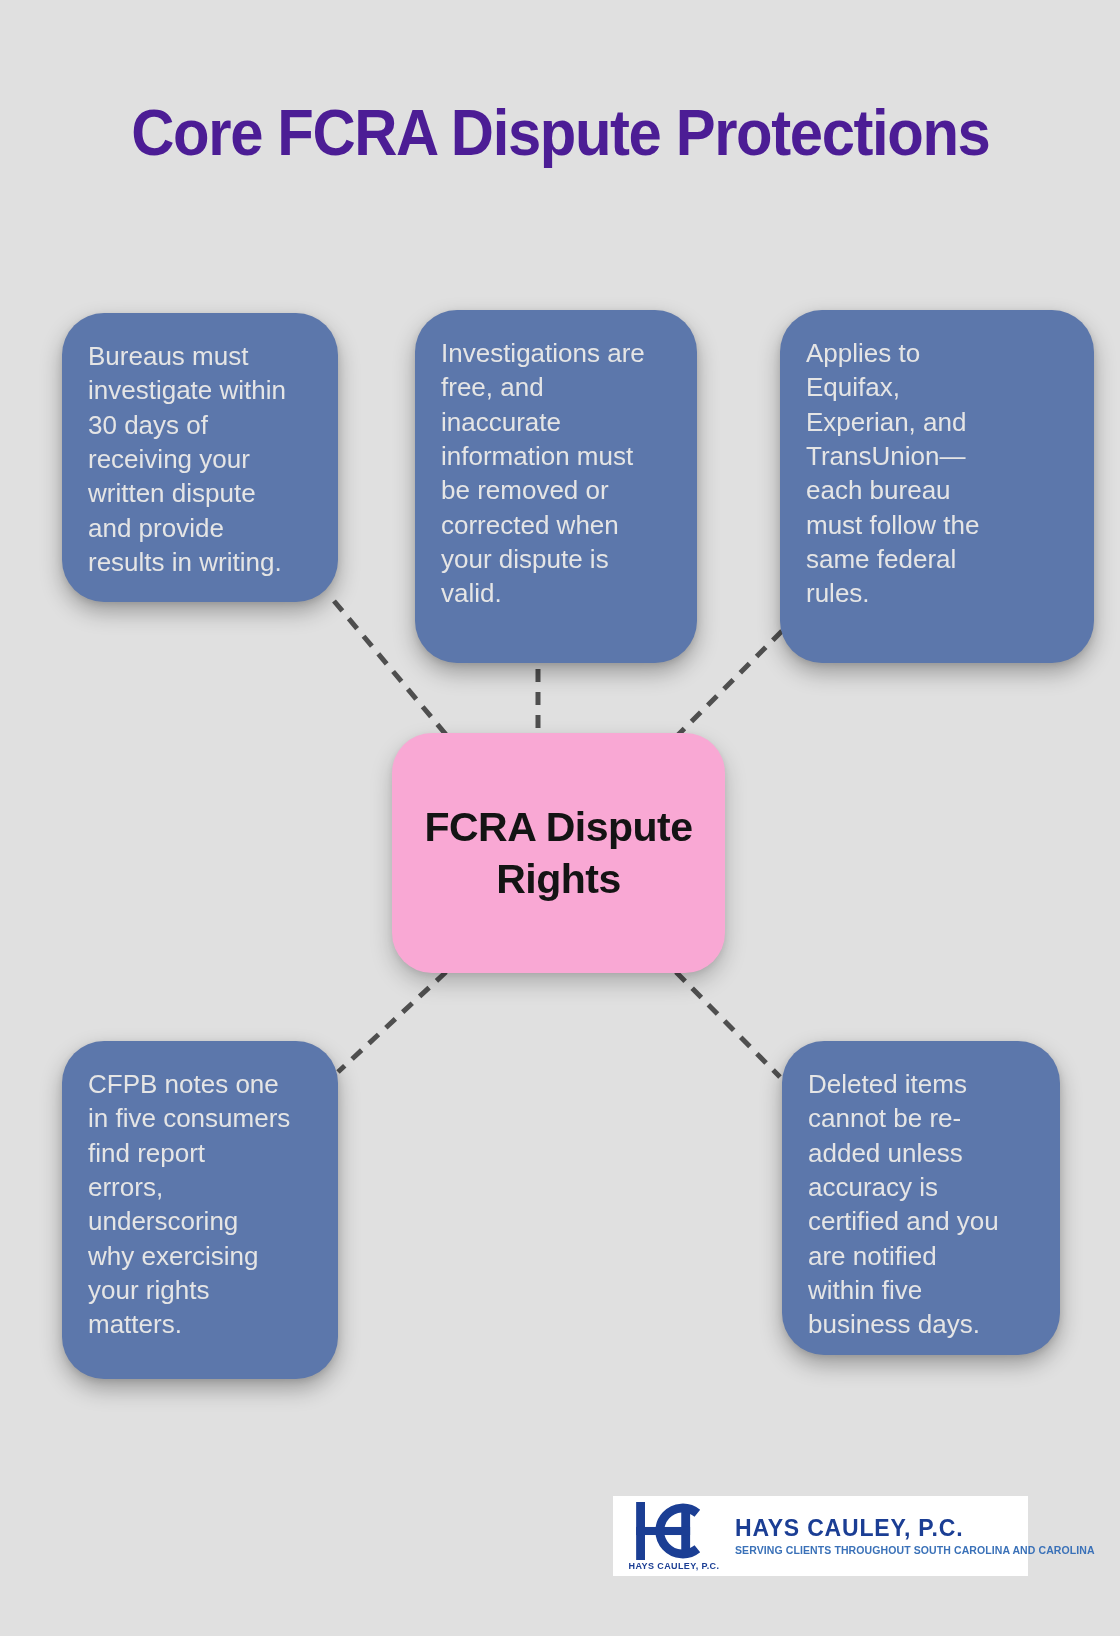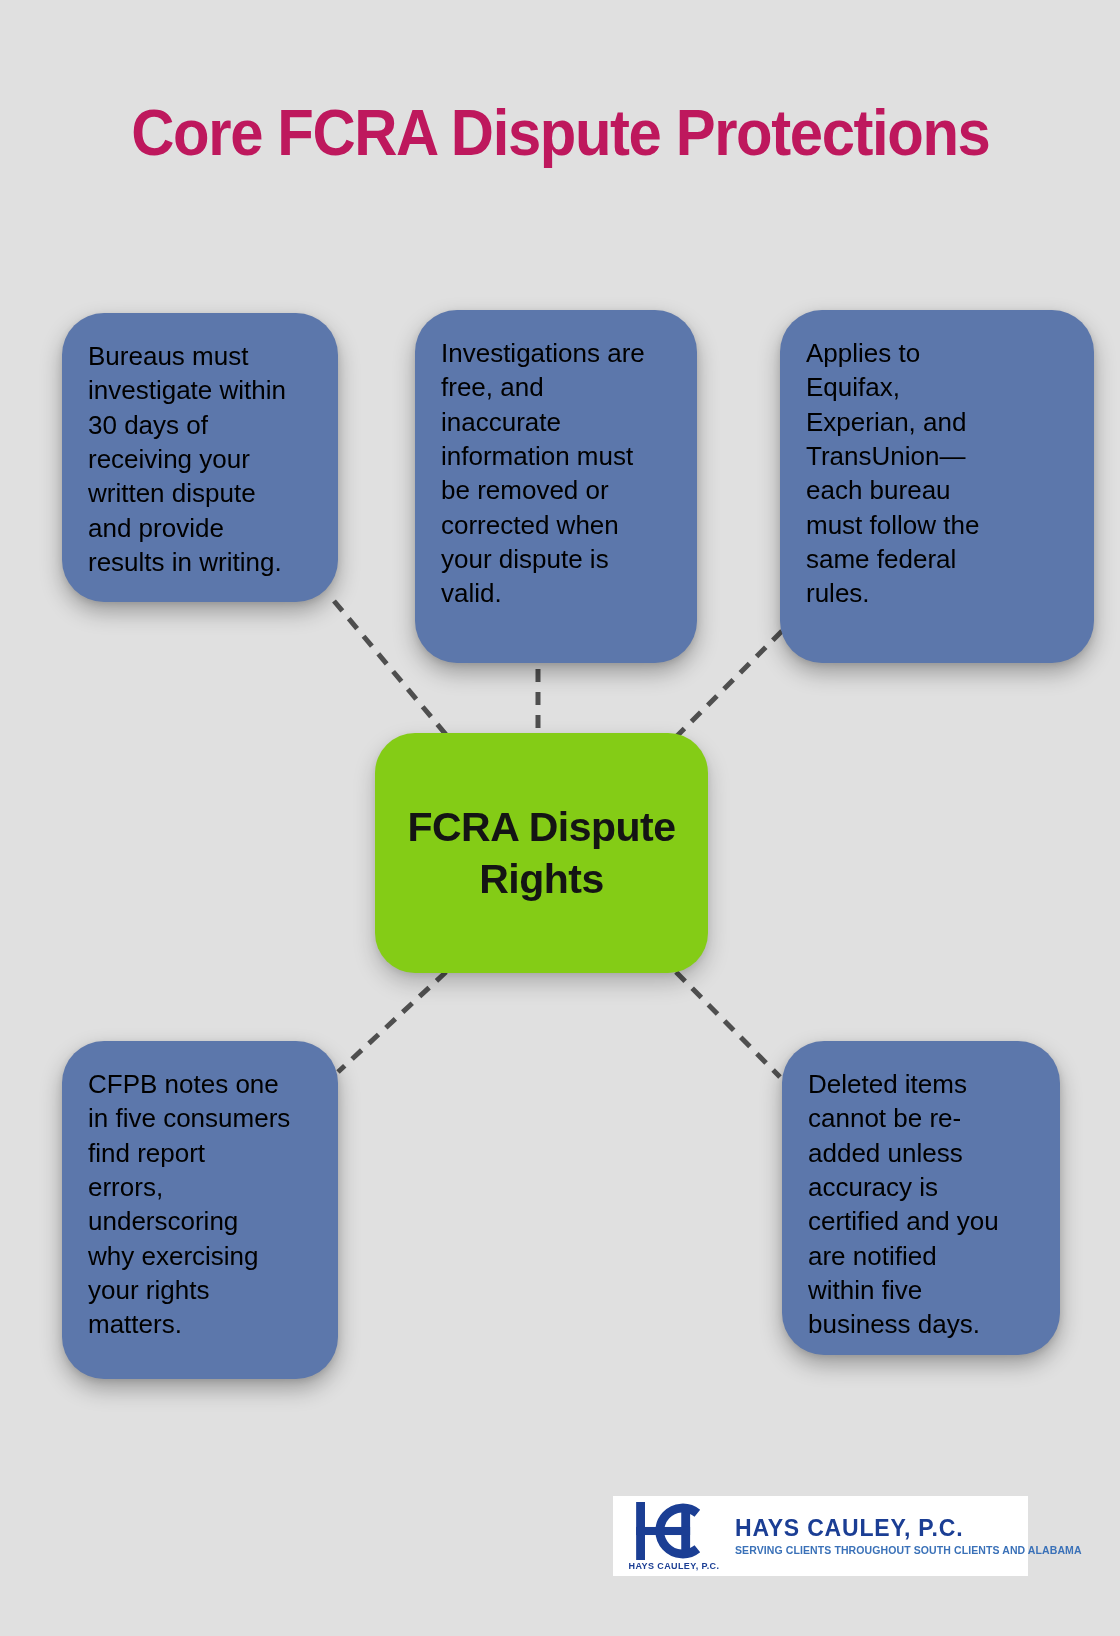--- a/index.html
+++ b/index.html
@@ -14,21 +14,21 @@
 
   
   .page-title {
     position: absolute;
     top: 96px; left: 0; right: 0;
     margin: 0;
     text-align: center;
     font-size: 65px;
     font-weight: bold;
     letter-spacing: -1.5px;
-    color: #be185d;
+    color: #4c1d95;
     line-height: 1.15;
   }
   .page-title .squeeze {
     display: inline-block;
     transform: scaleX(0.92);
     transform-origin: center;
     white-space: nowrap;
   }
 
   
@@ -51,34 +51,34 @@
     box-shadow: 0 10px 22px rgba(0,0,0,0.30), 0 2px 6px rgba(0,0,0,0.10);
     color: #ffffff;
     box-sizing: border-box;
     padding: 26px 24px 18px 26px;
   }
   .card p {
     margin: 0;
     font-size: 26px;
     line-height: 1.32;
     white-space: pre-line;
-    color: #000000;
+    color: #e5e5e5;
   }
   .card-1 { left: 62px;  top: 313px;  width: 276px; height: 289px; }
   .card-2 { left: 415px; top: 310px;  width: 282px; height: 353px; }
   .card-3 { left: 780px; top: 310px;  width: 314px; height: 353px; }
   .card-4 { left: 62px;  top: 1041px; width: 276px; height: 338px; }
   .card-5 { left: 782px; top: 1041px; width: 278px; height: 314px; }
 
   
   .center-node {
     position: absolute;
-    left: 375px; top: 733px;
+    left: 392px; top: 733px;
     width: 333px; height: 240px;
-    background: #84cc16;
+    background: #f9a8d4;
     border-radius: 40px;
     box-shadow: 0 10px 22px rgba(0,0,0,0.22), 0 2px 6px rgba(0,0,0,0.08);
     display: flex; align-items: center; justify-content: center;
     box-sizing: border-box;
   }
   .center-node .label {
     font-size: 41px;
     font-weight: bold;
     color: #141414;
     text-align: center;
@@ -213,17 +213,17 @@
           <rect x="0" y="0" width="11" height="72"></rect>
           <rect x="56" y="4" width="11" height="64"></rect>
           <rect x="0" y="31" width="67" height="10"></rect>
         </g>
         <path d="M 76 14 A 28.5 28.5 0 1 0 76 58" fill="none" stroke="#1b3e94" stroke-width="11"></path>
       </svg>
       <div class="logo-caption">HAYS CAULEY, P.C.</div>
     </div>
     <div class="logo-text">
       <div class="logo-name">HAYS CAULEY, P.C.</div>
-      <div class="logo-tagline">SERVING CLIENTS THROUGHOUT SOUTH CLIENTS AND ALABAMA</div>
+      <div class="logo-tagline">SERVING CLIENTS THROUGHOUT SOUTH CAROLINA AND CAROLINA</div>
     </div>
   </div>
 
 </div>
 
 </body></html>

